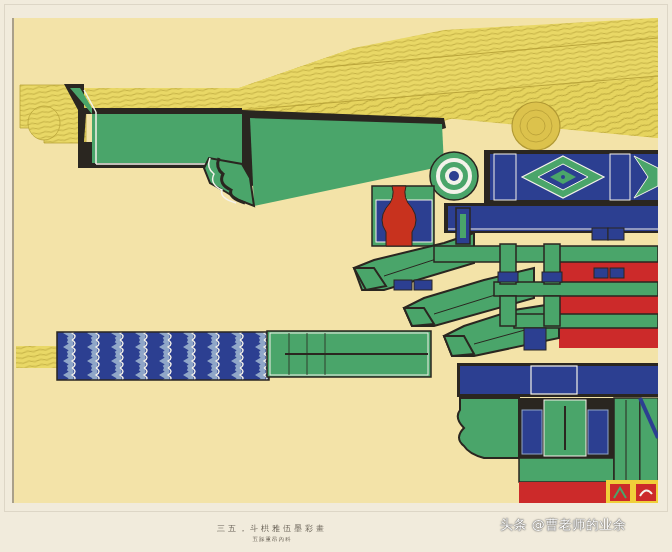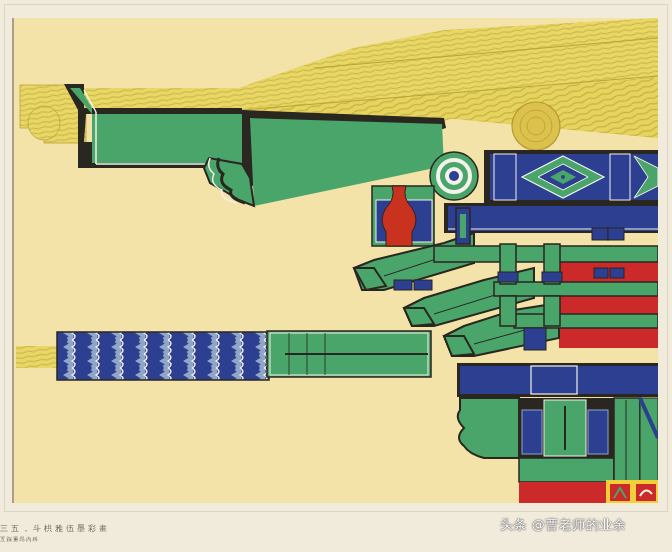--- a/index.html
+++ b/index.html
@@ -14,21 +14,21 @@
     border: 1px solid #ddd6c6;
   }
   .plate {
     position: absolute; left: 12px; top: 18px; width: 644px; height: 485px;
     background: #f3e3a8;
     border-left: 2px solid #a9a08a;
     overflow: hidden;
   }
   .plate svg { position: absolute; left: 0; top: 0; }
   .caption {
-    position: absolute; left: 0; width: 544px; 
+    position: absolute; left: 0; width: 544px; text-align: center;
     color: #6c655a;
   }
   .caption-title { top: 523px; font-size: 8px; letter-spacing: 3px; }
   .caption-sub { top: 536px; font-size: 5.5px; letter-spacing: 1px; }
   .watermark {
     position: absolute; left: 500px; top: 516px;
     font-family: "DejaVu Sans", sans-serif;
     font-size: 13px; color: #ffffff;
     text-shadow: 0 0 2px #555, 0 0 1px #333;
     letter-spacing: 0.5px;

